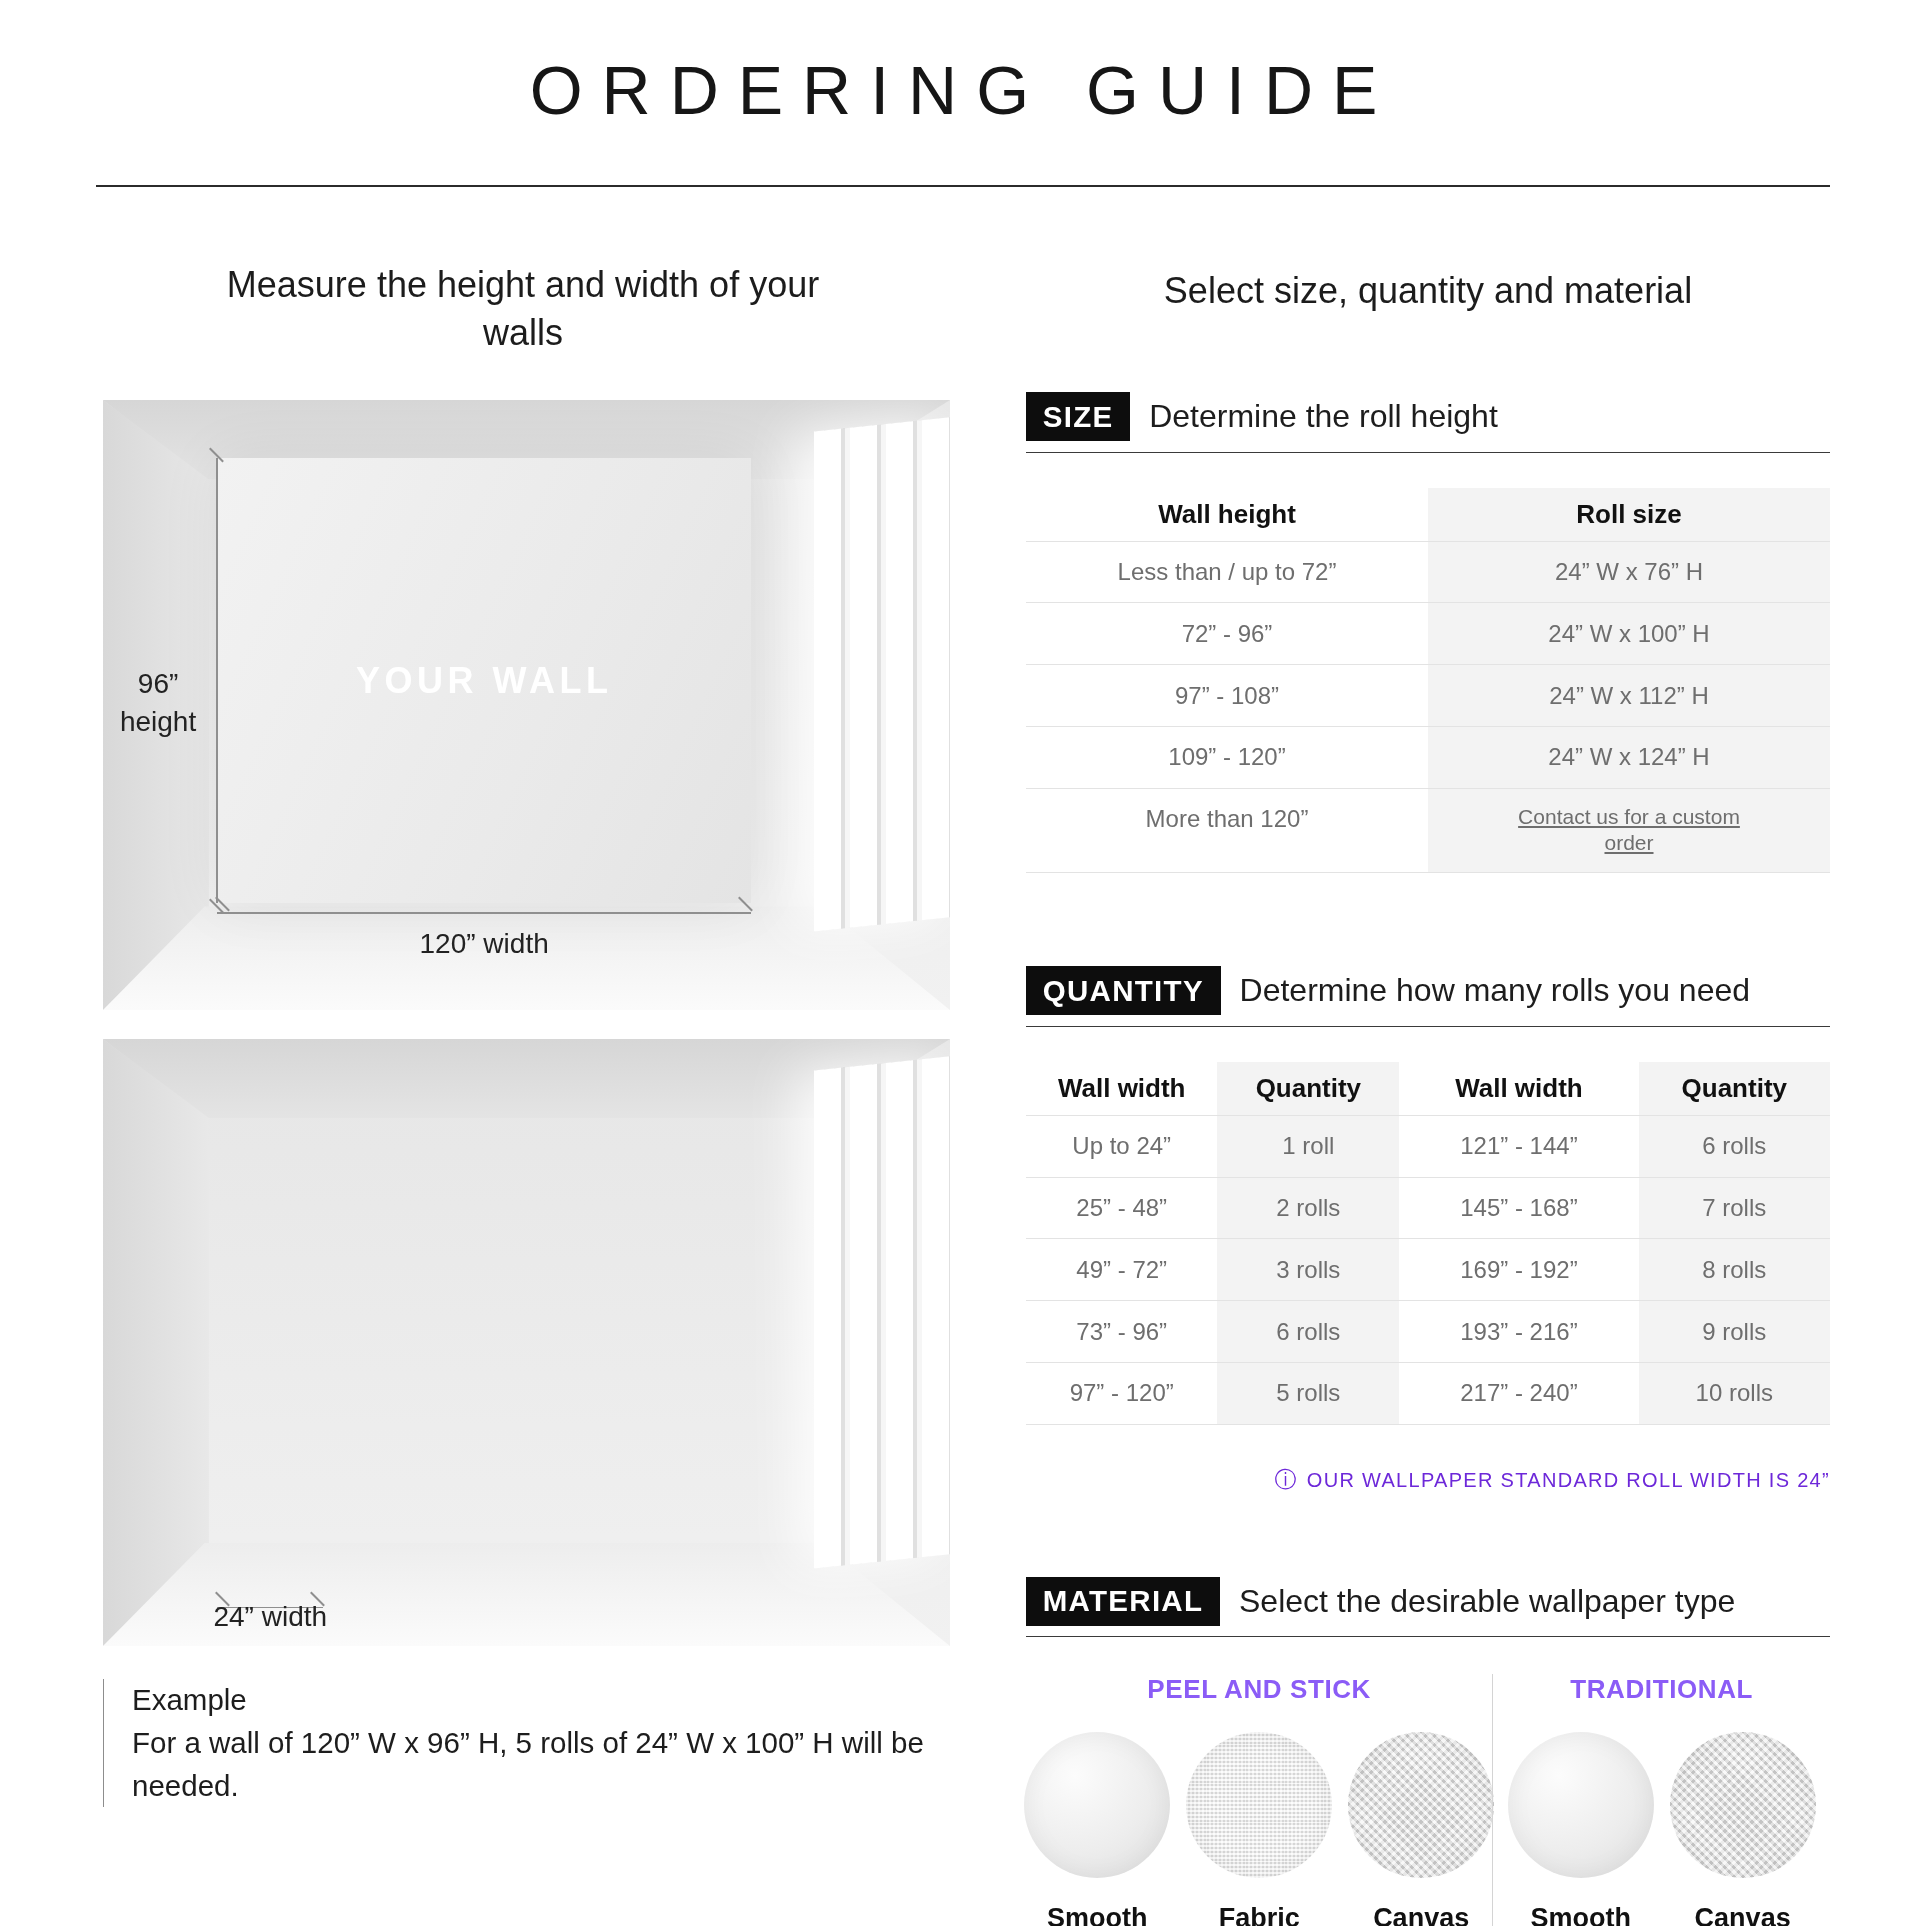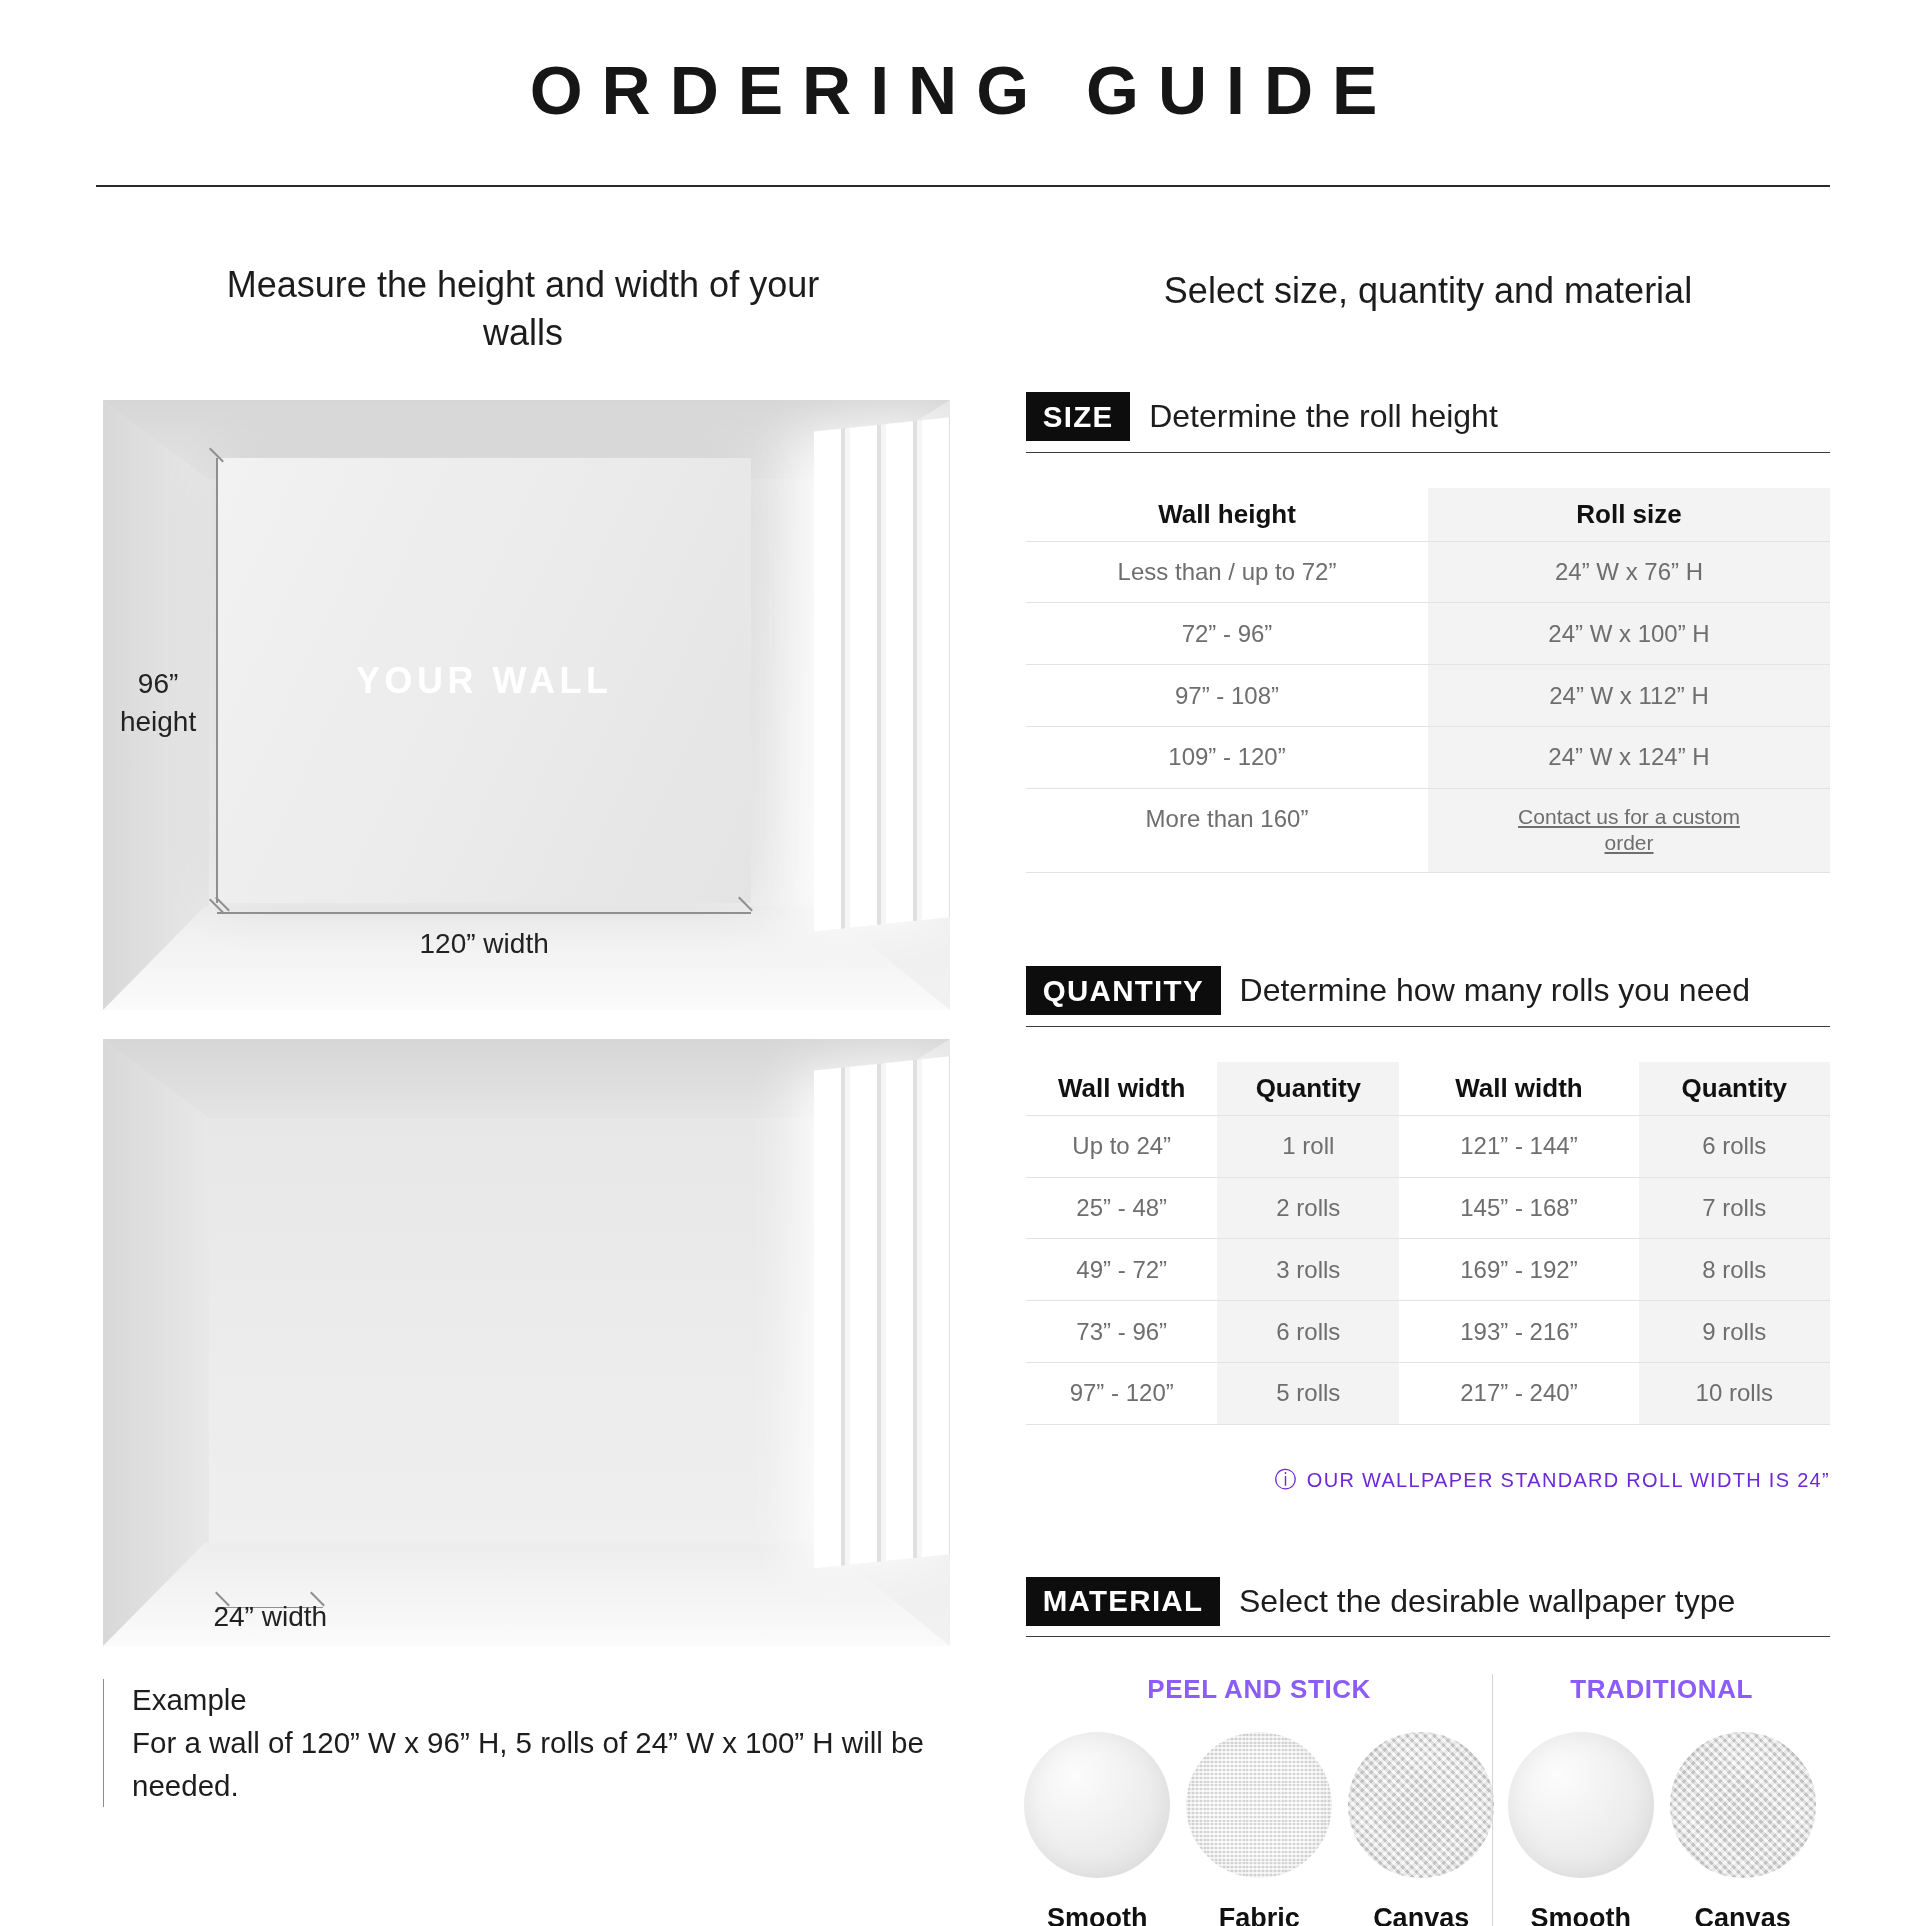--- a/index.html
+++ b/index.html
@@ -2,21 +2,21 @@
 <html style="font-size:10.3px"><head>
 <meta charset="utf-8">
 <style>
   * { margin:0; padding:0; box-sizing:border-box; }
   html,body { background:#ffffff; }
   body { font-family:"Liberation Sans", sans-serif; color:#1c1c1c; }
   .canvas { width:1926px; height:1926px; overflow:hidden; display:flex; flex-direction:column; padding:51px 96px 26px; }
 
   
   .header { text-align:center; }
-  .page-title { font-size:68px; font-weight:700; letter-spacing:19px; color:#161616; }
+  .page-title { font-size:68px; font-weight:400; letter-spacing:19px; color:#161616; }
   .top-rule { height:1.9px; background:#2b2b2b; margin-top:56px; }
 
   
   .main { display:flex; gap:83px; margin-top:74px; flex:1; align-items:flex-start; }
   .col-left { width:847px; flex:none;padding-left:7px; }
   .col-right { flex:1; padding-top:6.4px; }
 
   .col-heading { font-size:36px; font-weight:500; line-height:1.35; color:#1c1c1c; text-align:center; }
   .col-left .col-heading { max-width:629px; margin:0 auto; }
   .col-right .col-heading { margin-bottom:76px; }
@@ -154,21 +154,21 @@
         <div class="cell cell-head gray">Roll size</div>
 
         <div class="cell row-line">Less than / up to 72”</div>
         <div class="cell row-line gray">24” W x 76” H</div>
         <div class="cell row-line">72” - 96”</div>
         <div class="cell row-line gray">24” W x 100” H</div>
         <div class="cell row-line">97” - 108”</div>
         <div class="cell row-line gray">24” W x 112” H</div>
         <div class="cell row-line">109” - 120”</div>
         <div class="cell row-line gray">24” W x 124” H</div>
-        <div class="cell row-line">More than 160”</div>
+        <div class="cell row-line">More than 120”</div>
         <div class="cell row-line gray" style="font-size:21px; padding-left:90px; padding-right:90px;text-decoration:underline;">Contact us for a custom order</div>
       </div>
 
       <div class="section-head qty-section">
         <span class="badge">QUANTITY</span>
         <span class="section-title">Determine how many rolls you need</span>
       </div>
       <div class="tbl qty-tbl">
         <div class="cell cell-head">Wall width</div>
         <div class="cell cell-head gray">Quantity</div>

